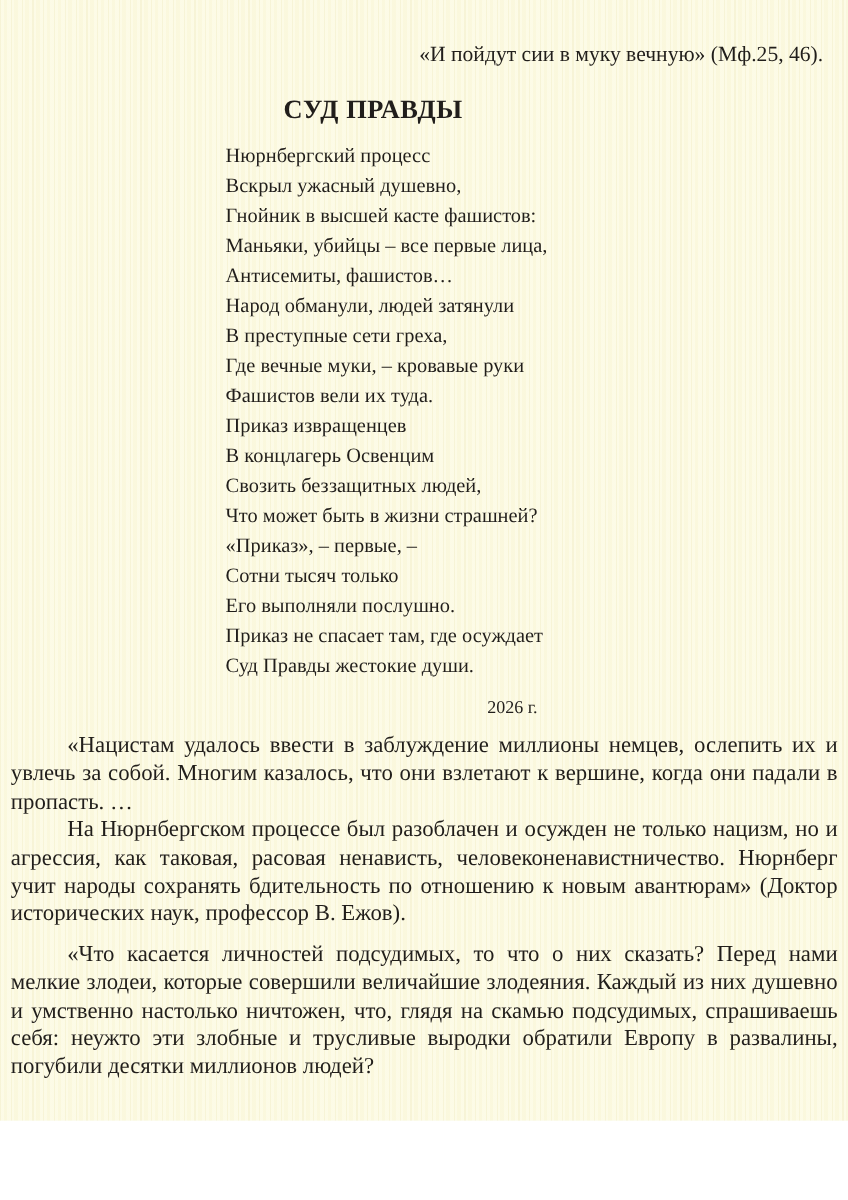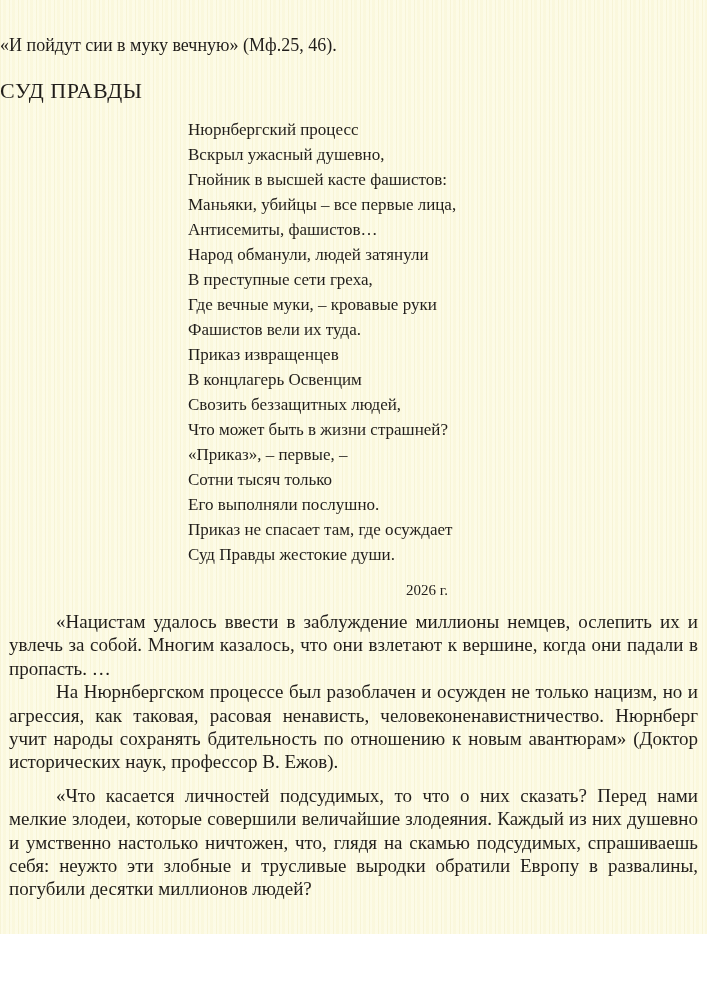--- a/index.html
+++ b/index.html
@@ -29,29 +29,30 @@
         rgba(222, 212, 156, 0.16) 0px, rgba(222, 212, 156, 0.16) 1px,
         rgba(255, 255, 248, 0.20) 1px, rgba(255, 255, 248, 0.20) 3px,
         rgba(238, 230, 180, 0.10) 3px, rgba(238, 230, 180, 0.10) 6px,
         rgba(255, 255, 250, 0.18) 6px, rgba(255, 255, 250, 0.18) 9px);
     padding-top: 36px;
     overflow: hidden;
   }
   .epigraph {
     font-size: 18px;
     line-height: 18px;
-    text-align: left;
+    text-align: right;
     padding-right: 21px;
     white-space: nowrap;
   }
   .title {
     margin-top: 26px;
     font-size: 22px;
     line-height: 22px;
-    font-weight: normal;
+    font-weight: bold;
+    text-align: center;
     padding-right: 85px;
     letter-spacing: 0.5px;
   }
   .poem {
     margin-top: 15px;
     margin-left: 188px;
     font-size: 17px;
   }
   .poem-line {
     line-height: 25px;

